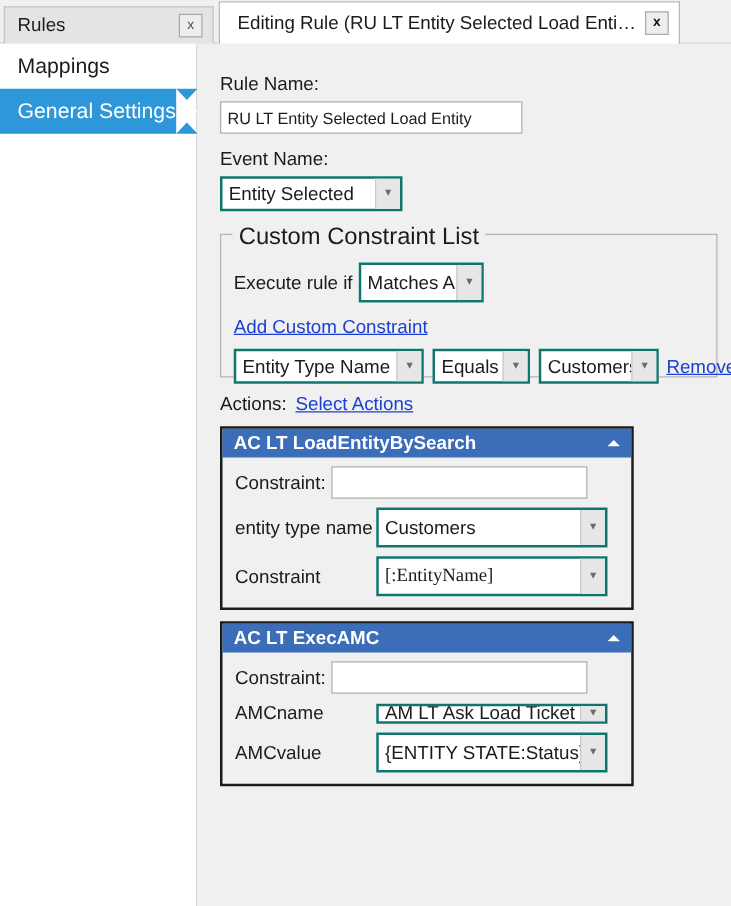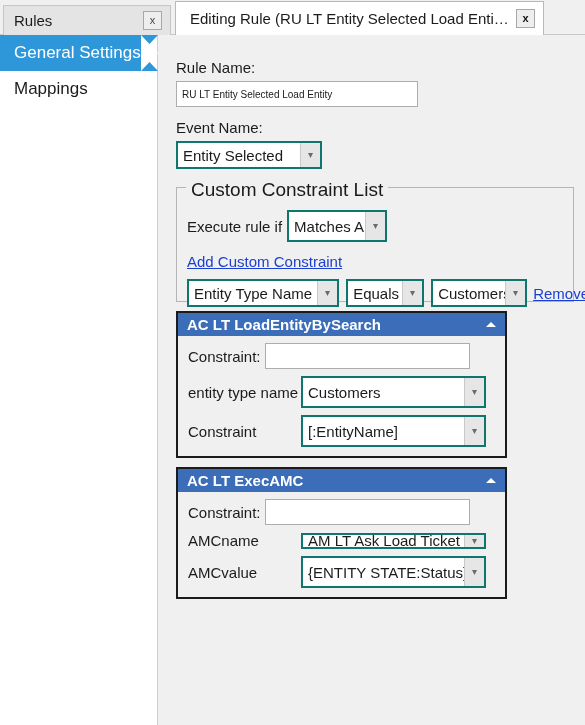--- a/index.html
+++ b/index.html
@@ -158,21 +158,21 @@
     margin-bottom: 5px;
   }
   .textbox {
     box-sizing: border-box;
     height: 26px;
     border: 1px solid #adadad;
     background: #ffffff;
     display: flex;
     align-items: center;
     padding: 0 5px;
-    font-size: 10px;
+    font-size: 13px;
     color: #1b1b1b;
     white-space: nowrap;
     overflow: hidden;
   }
   .combo {
     box-sizing: border-box;
     height: 28px;
     border: 2px solid #0f766e;
     background: #ffffff;
     display: inline-flex;
@@ -285,26 +285,26 @@
 
   <div class="tab active">
     <span class="tab-label">Editing Rule (RU LT Entity Selected Load Entity)</span>
     <span class="tab-close">x</span>
   </div>
 </div>
 
 <div class="wrap">
 
   <div class="sidebar">
+    <div class="nav-item">
+      <span>Mappings</span>
+    </div>
     <div class="nav-item selected">
       <span>General Settings</span>
       <span class="nav-notch"></span>
-    </div>
-    <div class="nav-item">
-      <span>Mappings</span>
     </div>
   </div>
 
   <div class="content">
 
     
     <div class="field-label">Rule Name:</div>
     <div class="textbox" style="width:242px;">
       <span>RU LT Entity Selected Load Entity</span>
     </div>
@@ -353,20 +353,24 @@
           <span class="combo-text">Customers</span>
           <span class="combo-btn">
               <span class="chev">▾</span>
             </span>
         </span>
         <a class="link" href="#" style="margin-left:6px;">Remove</a>
       </div>
     </div>
 
     
+    <div class="row" style="margin-top:13px;">
+      <span style="font-size:15px; margin-right:7px;">Actions:</span>
+      <a class="link" href="#">Select Actions</a>
+    </div>
 
     
     <div class="action-panel" style="width:331px; margin-top:9px;">
       <div class="action-header">
         <span class="ah-title">AC LT LoadEntityBySearch</span>
         <span class="caret-up"></span>
       </div>
       <div class="action-body">
         <div class="arow">
           <span class="akey">Constraint:</span>
@@ -378,21 +382,21 @@
           <span class="akey" style="width:113px;">entity type name</span>
           <span class="combo" style="width:185px; height:32px;">
             <span class="combo-text">Customers</span>
             <span class="combo-btn">
                 <span class="chev">▾</span>
               </span>
           </span>
         </div>
         <div class="arow">
           <span class="akey" style="width:113px;">Constraint</span>
-          <span class="combo" style="width:185px; height:32px;">
+          <span class="combo" style="width:185px; height:32px;font-family:Liberation Serif, serif;">
             <span class="combo-text">[:EntityName]</span>
             <span class="combo-btn">
                 <span class="chev">▾</span>
               </span>
           </span>
         </div>
       </div>
     </div>
 
     

